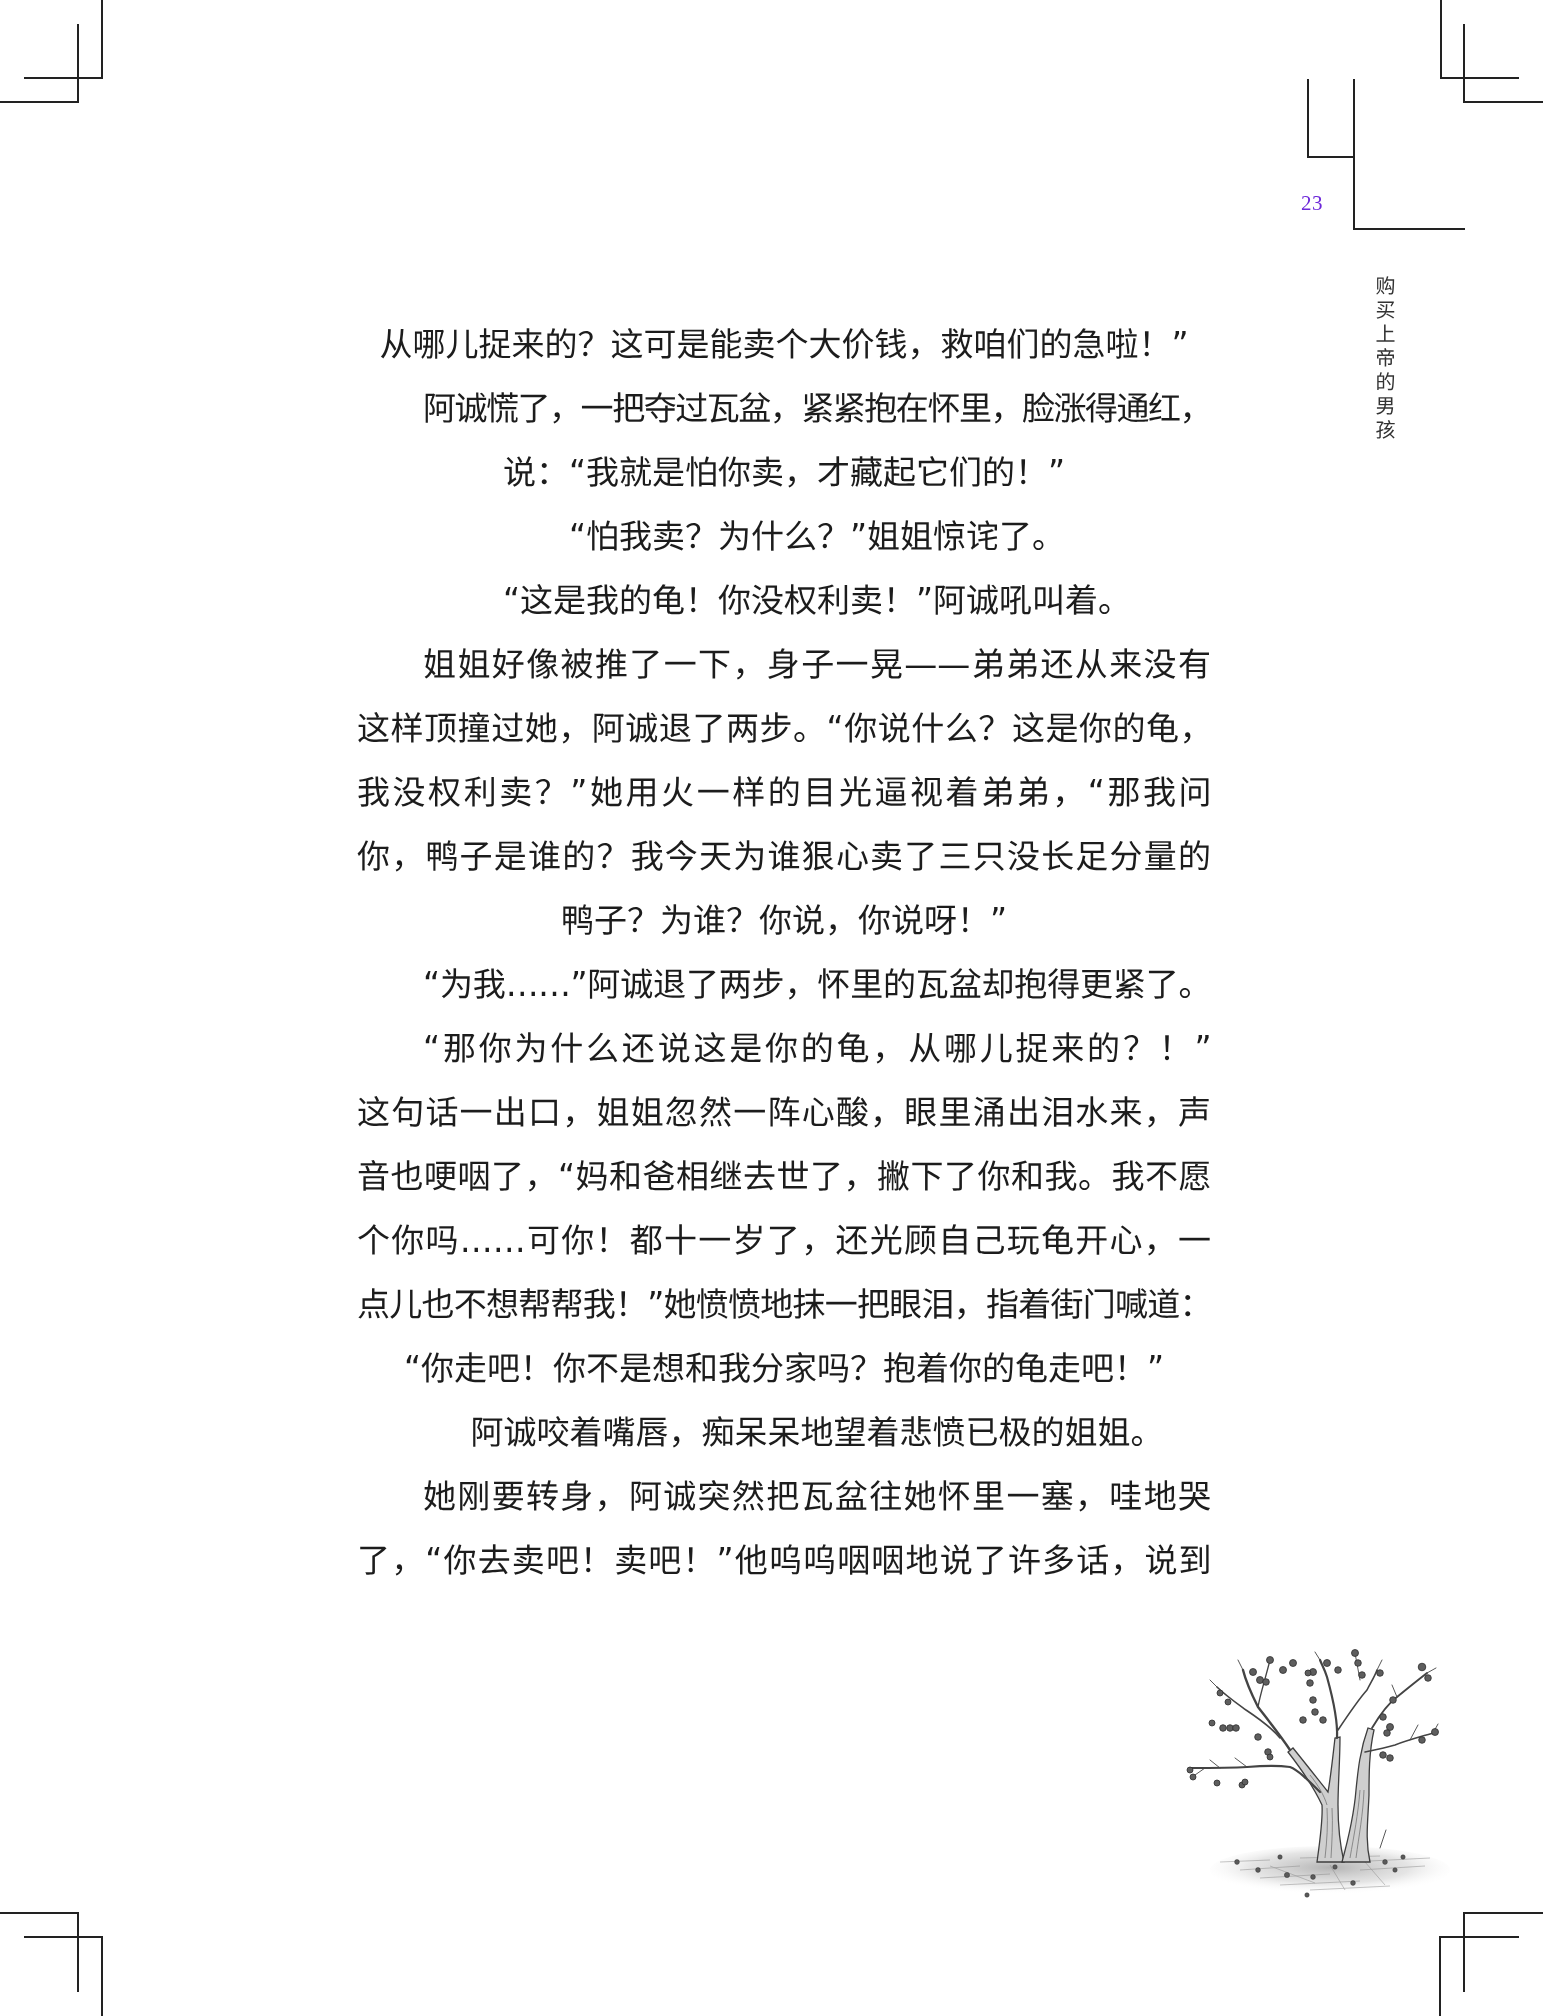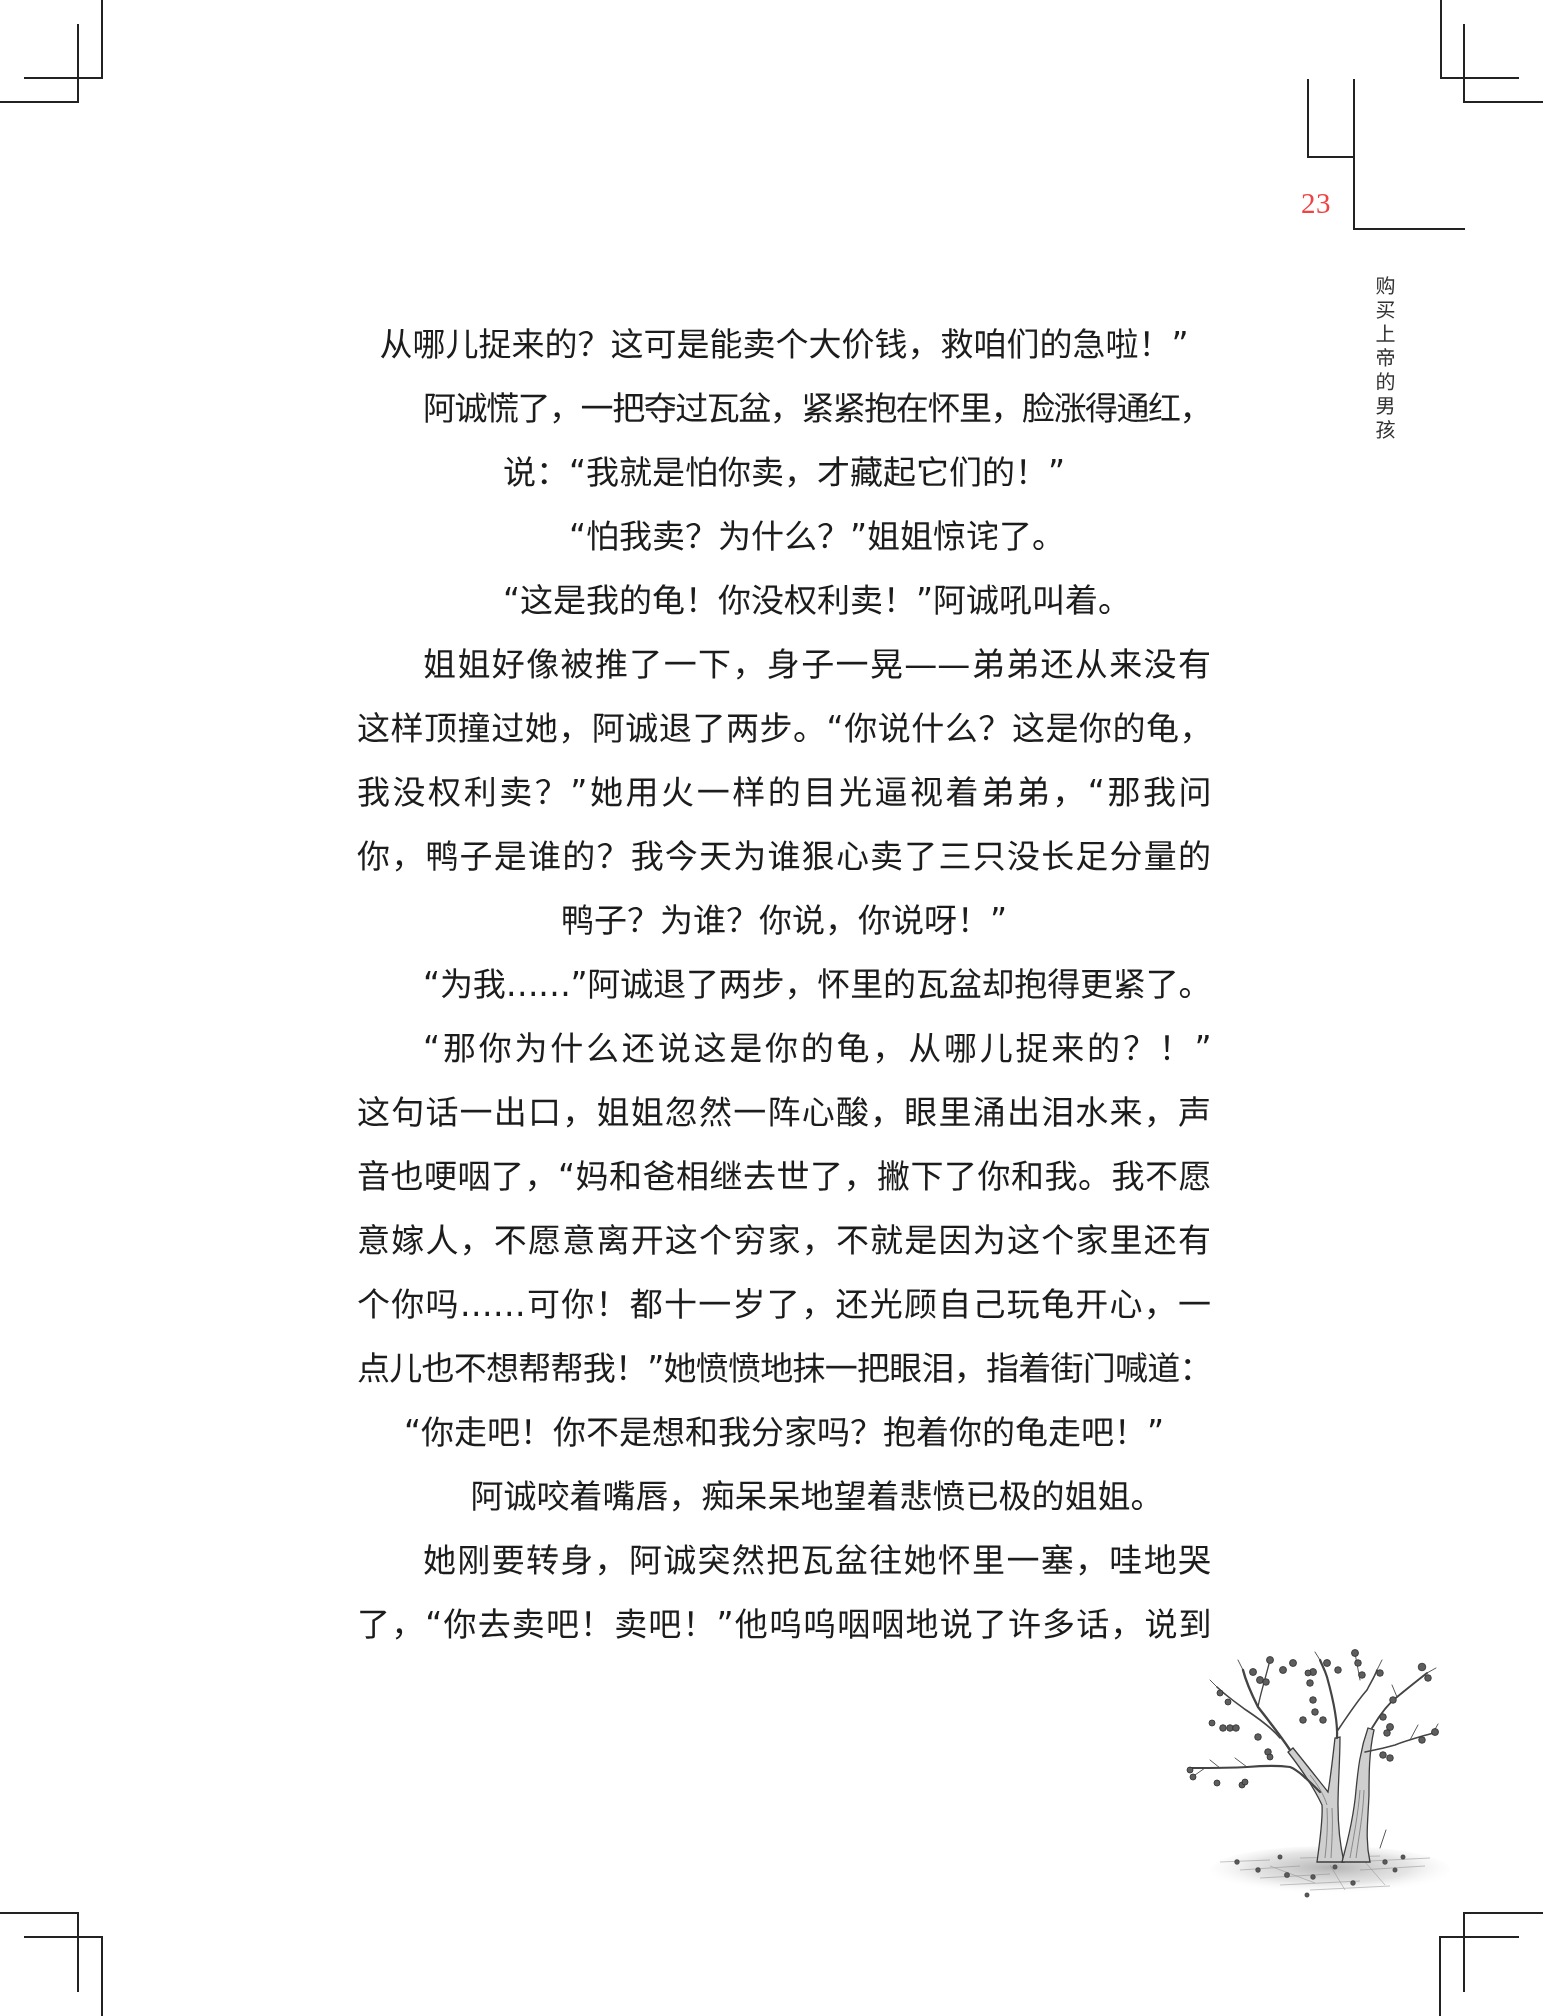--- a/index.html
+++ b/index.html
@@ -24,23 +24,23 @@
     }
     .rules line {
       stroke: #222222;
       stroke-width: 2;
     }
     .page-number {
       position: absolute;
       left: 1301px;
       top: 185px;
       font-family: "Liberation Serif", "DejaVu Serif", serif;
-      font-size: 29px;
+      font-size: 21px;
       line-height: 36px;
-      color: #ef4444;
+      color: #6d28d9;
       letter-spacing: 0.5px;
     }
     .running-title {
       position: absolute;
       left: 1373px;
       top: 275px;
       writing-mode: vertical-rl;
       text-orientation: upright;
       font-size: 20px;
       line-height: 22px;
@@ -126,21 +126,20 @@
   <div class="line indent">“这是我的龟！你没权利卖！”阿诚吼叫着。</div>
   <div class="line indent full">姐姐好像被推了一下，身子一晃——弟弟还从来没有</div>
   <div class="line full t2">这样顶撞过她，阿诚退了两步。“你说什么？这是你的龟，</div>
   <div class="line full t1">我没权利卖？”她用火一样的目光逼视着弟弟，“那我问</div>
   <div class="line full">你，鸭子是谁的？我今天为谁狠心卖了三只没长足分量的</div>
   <div class="line">鸭子？为谁？你说，你说呀！”</div>
   <div class="line indent full t1">“为我……”阿诚退了两步，怀里的瓦盆却抱得更紧了。</div>
   <div class="line indent full t1">“那你为什么还说这是你的龟，从哪儿捉来的？！”</div>
   <div class="line full">这句话一出口，姐姐忽然一阵心酸，眼里涌出泪水来，声</div>
   <div class="line full t1">音也哽咽了，“妈和爸相继去世了，撇下了你和我。我不愿</div>
-  <div class="line full">意嫁人，不愿意离开这个穷家，不就是因为这个家里还有</div>
   <div class="line full">个你吗……可你！都十一岁了，还光顾自己玩龟开心，一</div>
   <div class="line full t2">点儿也不想帮帮我！”她愤愤地抹一把眼泪，指着街门喊道：</div>
   <div class="line">“你走吧！你不是想和我分家吗？抱着你的龟走吧！”</div>
   <div class="line indent">阿诚咬着嘴唇，痴呆呆地望着悲愤已极的姐姐。</div>
   <div class="line indent full">她刚要转身，阿诚突然把瓦盆往她怀里一塞，哇地哭</div>
   <div class="line full t1">了，“你去卖吧！卖吧！”他呜呜咽咽地说了许多话，说到</div>
 </div>
 
 <svg class="illustration" viewBox="0 0 280 280" xmlns="http://www.w3.org/2000/svg">
   <defs>

